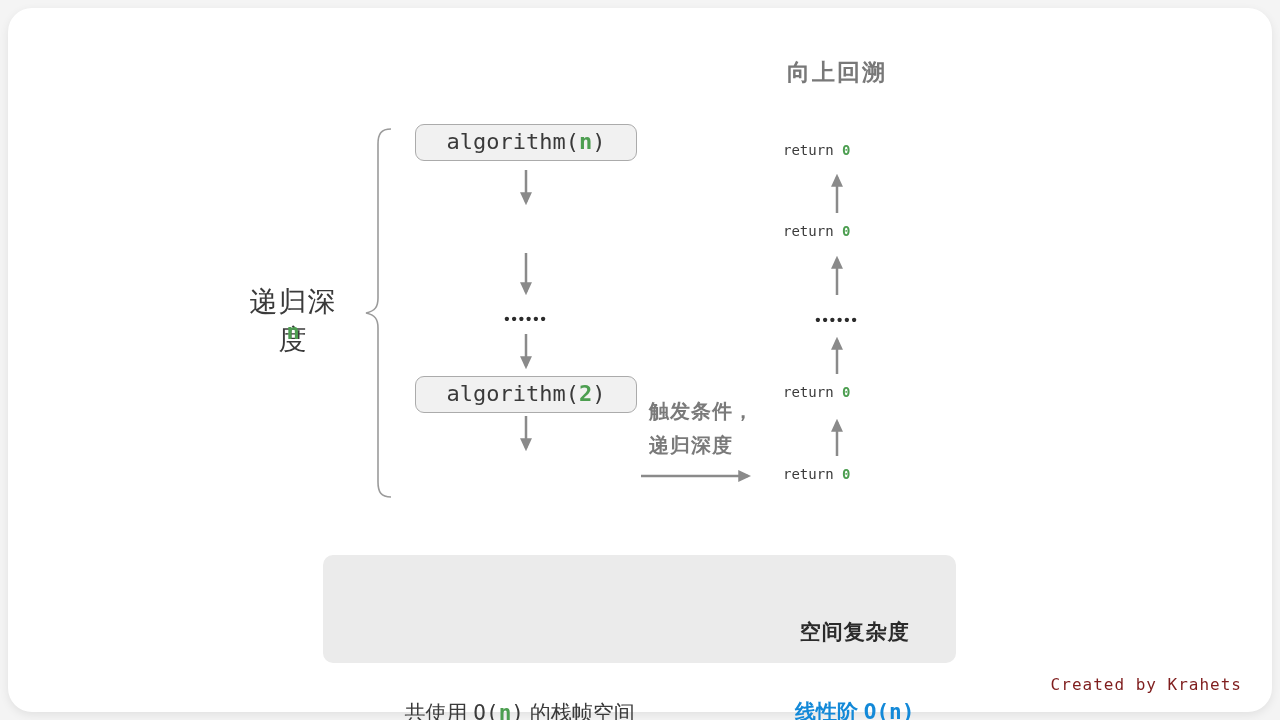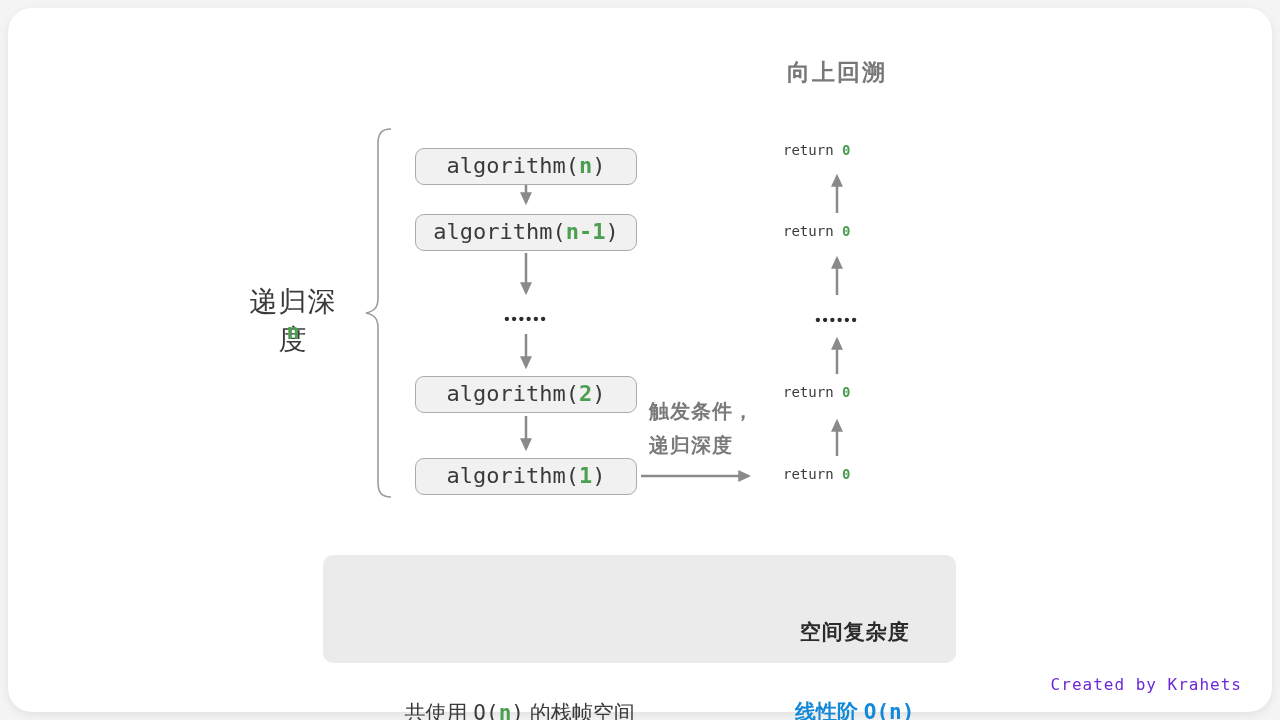--- a/index.html
+++ b/index.html
@@ -65,21 +65,21 @@
   }
   .summary-left .code { font-size: 21px; }
   .summary-right {
     position: absolute; left: 723px; top: 572px; width: 240px; text-align: center;
     font-size: 21px; line-height: 40px; white-space: pre;
   }
   .summary-right .title { color: #2b2b2b; font-weight: bold; letter-spacing: 1px; }
 
   .credit {
     position: absolute; right: 38px; top: 675px;
-    font-size: 16px; color: #6d28d9; letter-spacing: 1px;
+    font-size: 16px; color: #7f1d1d; letter-spacing: 1px;
     font-family: "DejaVu Sans Mono", "Liberation Mono", monospace;
   }
 
   svg.overlay { position: absolute; left: 0; top: 0; pointer-events: none; }
 </style>
 </head>
 <body>
 
 <div class="canvas">
   <div class="card"></div>
@@ -107,25 +107,23 @@
              C 375 315 378 319 378 328 L 378 482 C 378 492 381 497 391 497" fill="none" stroke="#9b9b9b" stroke-width="1.6"></path>
 
     <polygon points="684,606 710,606 710,597 729,616 710,635 710,626 684,626" fill="#b3b3b3"></polygon>
   </svg>
 
   <div class="hdr" style="left:727px">向上回溯</div>
 
   <div class="depth-label">递归深度</div>
   <div class="depth-value green">n</div>
 
-  <div class="algo-box" style="top:148px"><span>algorithm(</span><span class="green">n</span><span>)</span></div>
-  <div class="algo-box" style="top:214px"><span>algorithm(</span><span class="green">n-1</span><span>)</span></div>
+  <div class="algo-box" style="top:124px"><span>algorithm(</span><span class="green">n</span><span>)</span></div>
   <div class="dots" style="left:416px; top:307px">••••••</div>
   <div class="algo-box" style="top:376px"><span>algorithm(</span><span class="green">2</span><span>)</span></div>
-  <div class="algo-box" style="top:458px"><span>algorithm(</span><span class="green">1</span><span>)</span></div>
 
   <div class="trigger-line" style="top:398px">触发条件，</div>
   <div class="trigger-line" style="top:432px">递归深度</div>
 
   <div class="return-row" style="top:138px"><span>return </span><span class="green">0</span></div>
   <div class="return-row" style="top:219px"><span>return </span><span class="green">0</span></div>
   <div class="dots" style="left:727px; top:308px">••••••</div>
   <div class="return-row" style="top:380px"><span>return </span><span class="green">0</span></div>
   <div class="return-row" style="top:462px"><span>return </span><span class="green">0</span></div>
 

